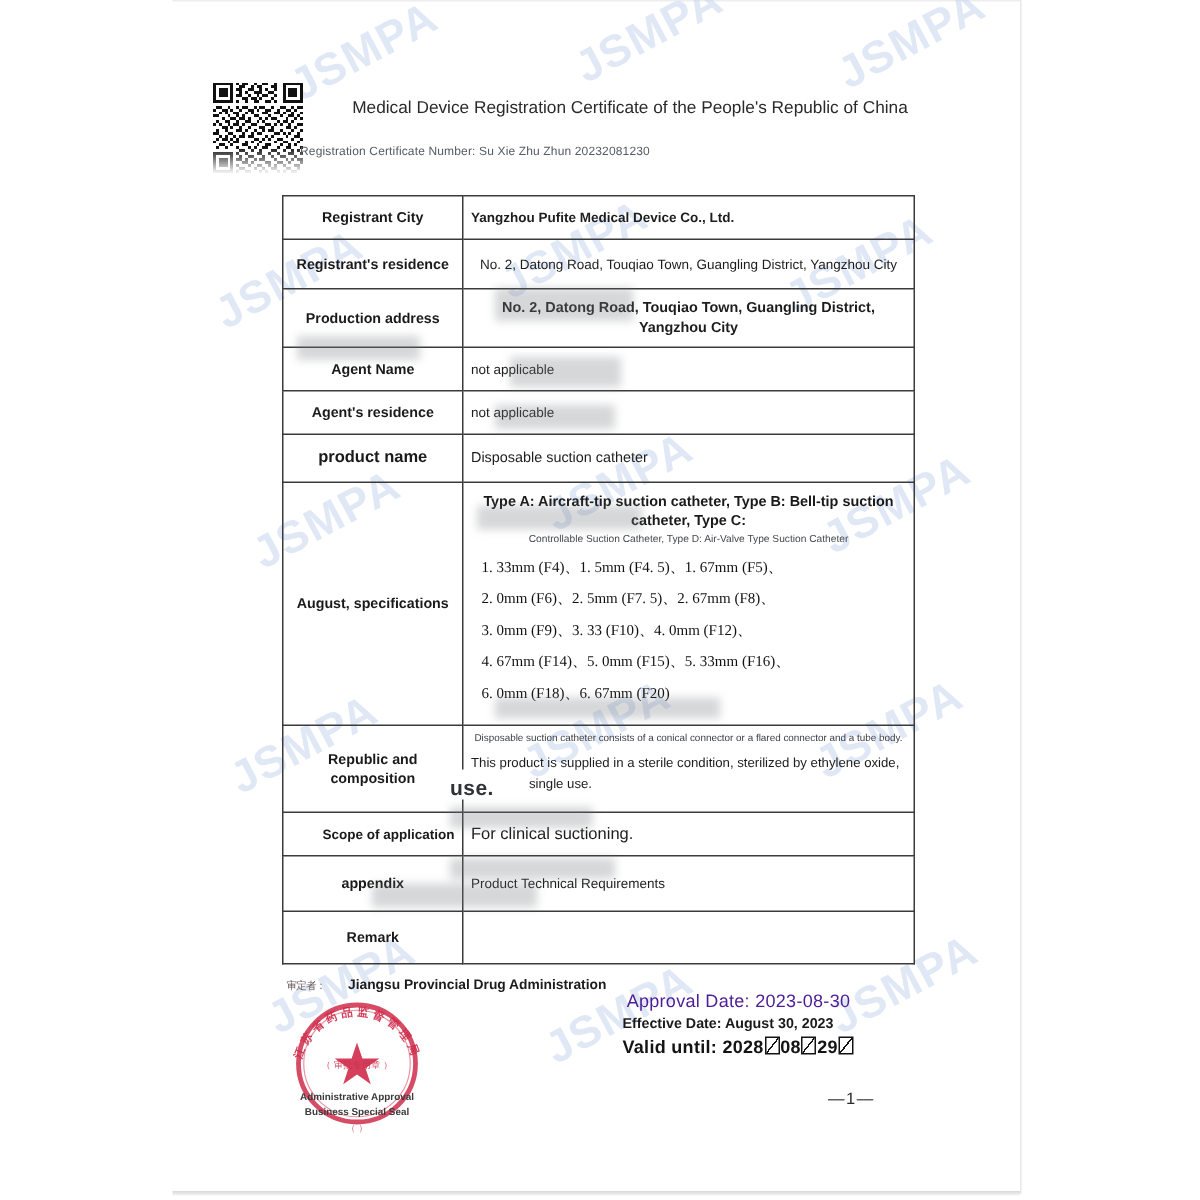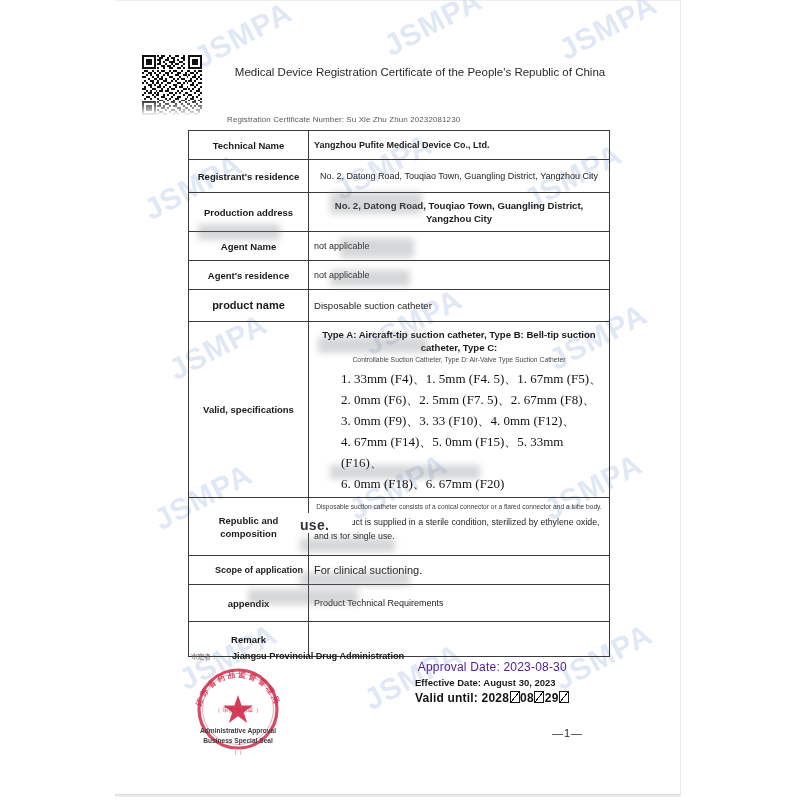--- a/index.html
+++ b/index.html
@@ -75,25 +75,24 @@
     width: 420px;
     text-align: center;
     font-size: 11.5px;
     font-weight: normal;
     line-height: 17px;
     color: #2a2a2a;
   }
   #reg-number {
     position: absolute;
     left: 200px;
-    top: 115px;
+    top: 96px;
     font-size: 8px;
     color: #555b63;
     letter-spacing: .1px;
-    margin-left: 27px;
   }
 
   
   #tbl {
     position: absolute;
     left: 188px;
     top: 130px;
     width: 422px;
     border-collapse: collapse;
     table-layout: fixed;
@@ -133,26 +132,25 @@
   }
   .model-sub {
     font-size: 6.8px;
     text-align: center;
     line-height: 10px;
     color: #45484c;
     margin-top: 1px;
   }
   .model-list {
     font-family: "Liberation Serif", serif;
-    font-size: 13px;
+    font-size: 10px;
     line-height: 21px;
     color: #111;
     margin-top: 3px;
     padding-left: 7px;
-    margin-left: 20px;
   }
 
   .struct-top {
     font-size: 6.6px;
     text-align: center;
     color: #3a3d42;
     line-height: 10px;
   }
   .struct-main {
     font-size: 8.8px;
@@ -521,21 +519,21 @@
     </g>
   </svg>
   <div id="qr-fade"></div>
 
   <div id="doc-title">Medical Device Registration Certificate of the People's Republic of China</div>
   <div id="reg-number">Registration Certificate Number: Su Xie Zhu Zhun 20232081230</div>
 
   <table id="tbl">
     <tbody>
       <tr>
-        <td class="lbl">Technical Name</td>
+        <td class="lbl">Registrant City</td>
         <td class="val val-lg" style="height:22px;">Yangzhou Pufite Medical Device Co., Ltd.</td>
       </tr>
       <tr>
         <td class="lbl">Registrant's residence</td>
         <td class="val val-sm" style="height:26px;">No. 2, Datong Road, Touqiao Town, Guangling District, Yangzhou City</td>
       </tr>
       <tr>
         <td class="lbl">Production address</td>
         <td class="val" style="height:32px; text-align:center; font-size:9.6px; font-weight:bold;">No. 2, Datong Road, Touqiao Town, Guangling District, Yangzhou City</td>
       </tr>
@@ -546,21 +544,21 @@
       <tr>
         <td class="lbl">Agent's residence</td>
         <td class="val muted" style="height:22px;">not applicable</td>
       </tr>
       <tr>
         <td class="lbl lbl-big" style="font-size:11px;">product name</td>
         <td class="val" style="height:25px; font-size:9.6px;">Disposable suction catheter</td>
       </tr>
 
       <tr>
-        <td class="lbl">Valid, specifications</td>
+        <td class="lbl">August, specifications</td>
         <td class="val" style="height:152px; vertical-align:top; padding-top:6px;">
           <div class="model-head">Type A: Aircraft-tip suction catheter, Type B: Bell-tip suction catheter, Type C:</div>
           <div class="model-sub">Controllable Suction Catheter, Type D: Air-Valve Type Suction Catheter</div>
           <div class="model-list">
             <div>1. 33mm (F4)、1. 5mm (F4. 5)、1. 67mm (F5)、</div>
             <div>2. 0mm (F6)、2. 5mm (F7. 5)、2. 67mm (F8)、</div>
             <div>3. 0mm (F9)、3. 33 (F10)、4. 0mm (F12)、</div>
             <div>4. 67mm (F14)、5. 0mm (F15)、5. 33mm (F16)、</div>
             <div>6. 0mm (F18)、6. 67mm (F20)</div>
           </div>

